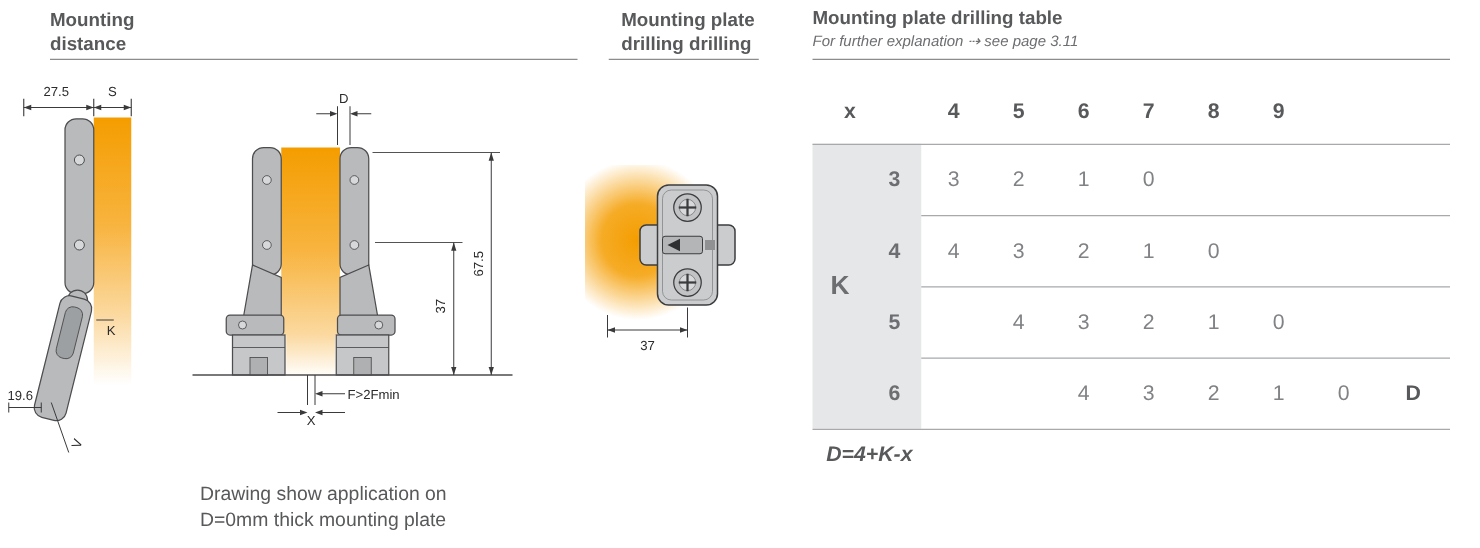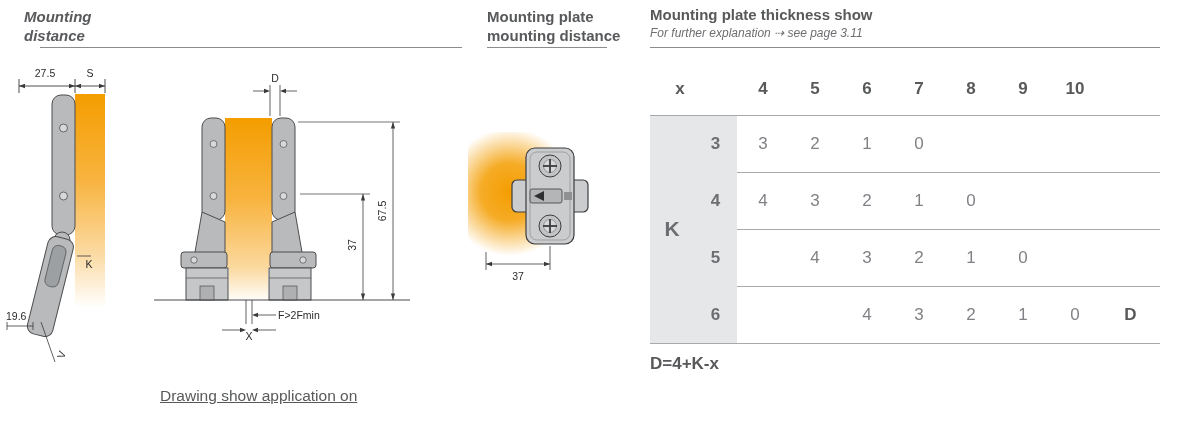--- a/index.html
+++ b/index.html
@@ -24,33 +24,33 @@
   .kcell { display:flex; align-items:center; justify-content:center; font-size:21px; font-weight:700; color:#6d6e71; }
   .formula { font-size:17px; font-weight:700; color:#58595b; }
   .caption { font-size:15.5px; font-weight:400; color:#58595b; line-height:21px; }
   svg text { font-family:"Liberation Sans", sans-serif; font-size:10.5px; fill:#2b2b2d; }
 </style>
 </head>
 <body>
 
 <div id="page">
 
-  <div class="abs hdr" style="left:24px;top:7px;font-style:italic;">
+  <div class="abs hdr" style="left:40px;top:7px;">
     <div>Mounting</div>
     <div>distance</div>
   </div>
   <div class="abs rule" style="left:40px;top:47px;width:422px;"></div>
 
-  <div class="abs hdr" style="left:487px;top:7px;">
+  <div class="abs hdr" style="left:497px;top:7px;">
     <div>Mounting plate</div>
-    <div>mounting distance</div>
+    <div>drilling drilling</div>
   </div>
   <div class="abs rule" style="left:487px;top:47px;width:120px;"></div>
 
-  <div class="abs hdr" style="left:650px;top:5px;">Mounting plate thickness show</div>
+  <div class="abs hdr" style="left:650px;top:5px;">Mounting plate drilling table</div>
   <div class="abs sub" style="left:650px;top:24px;">For further explanation ⇢ see page 3.11</div>
   <div class="abs rule" style="left:650px;top:47px;width:510px;"></div>
 
   <svg class="abs" style="left:5px;top:68px;" width="142" height="305" viewBox="0 0 142 305">
     <defs>
       <linearGradient id="woodA" x1="0" y1="0" x2="0" y2="1">
         <stop offset="0" stop-color="#F49D00"></stop>
         <stop offset="0.55" stop-color="#F8B440"></stop>
         <stop offset="1" stop-color="#FBD9A0"></stop>
       </linearGradient>
@@ -234,21 +234,20 @@
 
     <div class="abs trow" style="top:0;height:53px;">
       <div class="tc w60 corner">x</div>
       <div class="sp27"></div>
       <div class="tc w52 colh">4</div>
       <div class="tc w52 colh">5</div>
       <div class="tc w52 colh">6</div>
       <div class="tc w52 colh">7</div>
       <div class="tc w52 colh">8</div>
       <div class="tc w52 colh">9</div>
-      <div class="tc w52 colh">10</div>
       <div class="tc w59"></div>
     </div>
 
     <div class="abs hline" style="left:0;top:53px;width:510px;"></div>
 
     <div class="abs trow" style="top:53px;height:57px;">
       <div class="sp44"></div>
       <div class="tc w43 rlbl">3</div>
       <div class="tc w52 val">3</div>
       <div class="tc w52 val">2</div>
@@ -296,20 +295,21 @@
       <div class="tc w52 val"></div>
       <div class="tc w52 val">4</div>
       <div class="tc w52 val">3</div>
       <div class="tc w52 val">2</div>
       <div class="tc w52 val">1</div>
       <div class="tc w52 val">0</div>
       <div class="tc w59 extra">D</div>
     </div>
     <div class="abs hline" style="left:0;top:281px;width:510px;"></div>
 
-    <div class="abs formula" style="left:0;top:292px;">D=4+K-x</div>
+    <div class="abs formula" style="left:11px;top:292px;font-style:italic;">D=4+K-x</div>
   </div>
 
-  <div class="abs caption" style="left:160px;top:385px;text-decoration:underline;">
+  <div class="abs caption" style="left:160px;top:385px;">
     <div>Drawing show application on</div>
+    <div>D=0mm thick mounting plate</div>
   </div>
 
 </div>
 
 </body></html>

